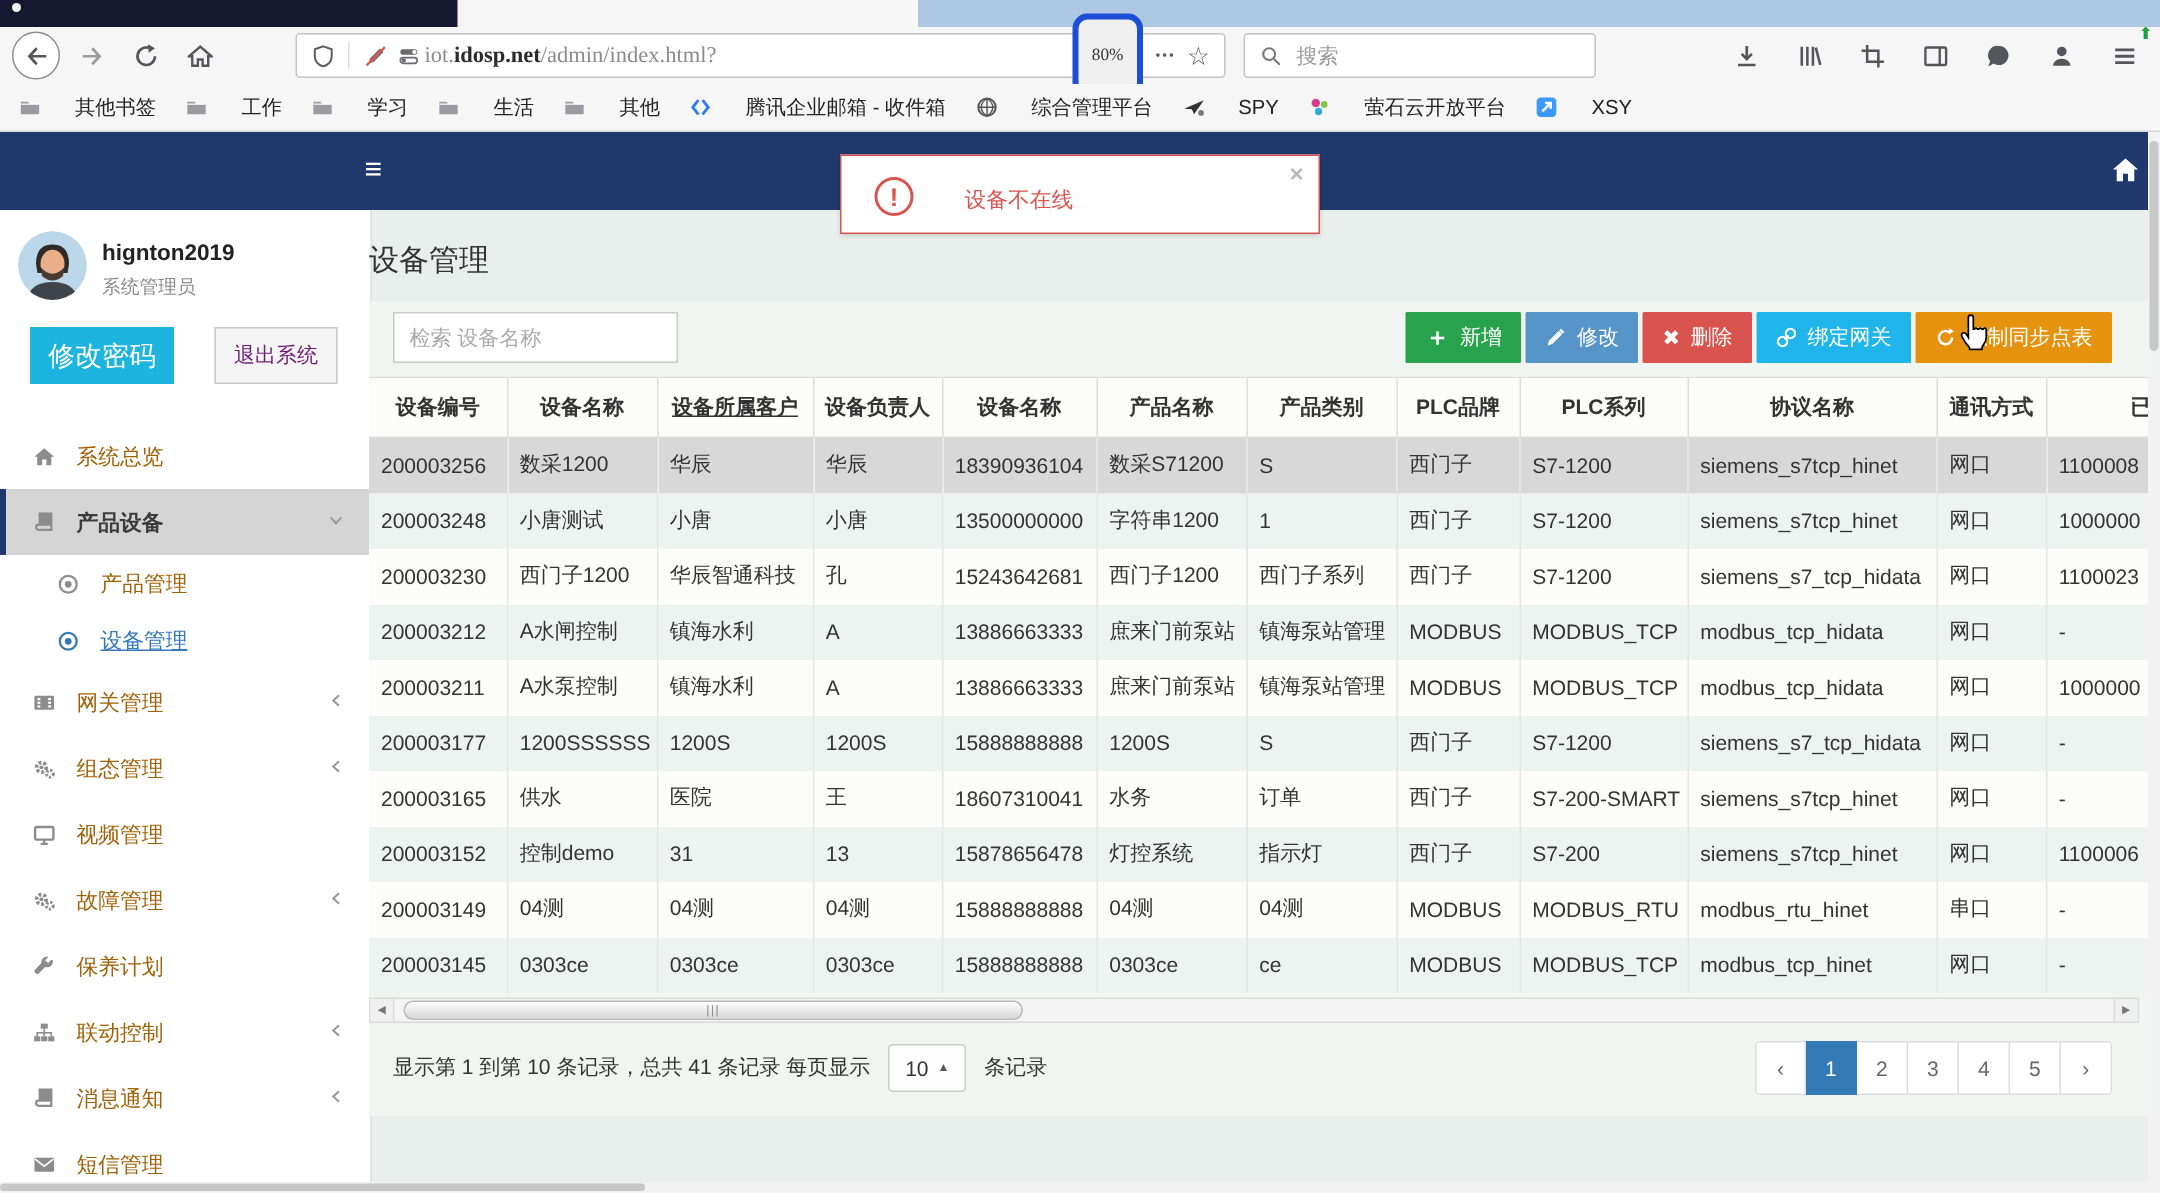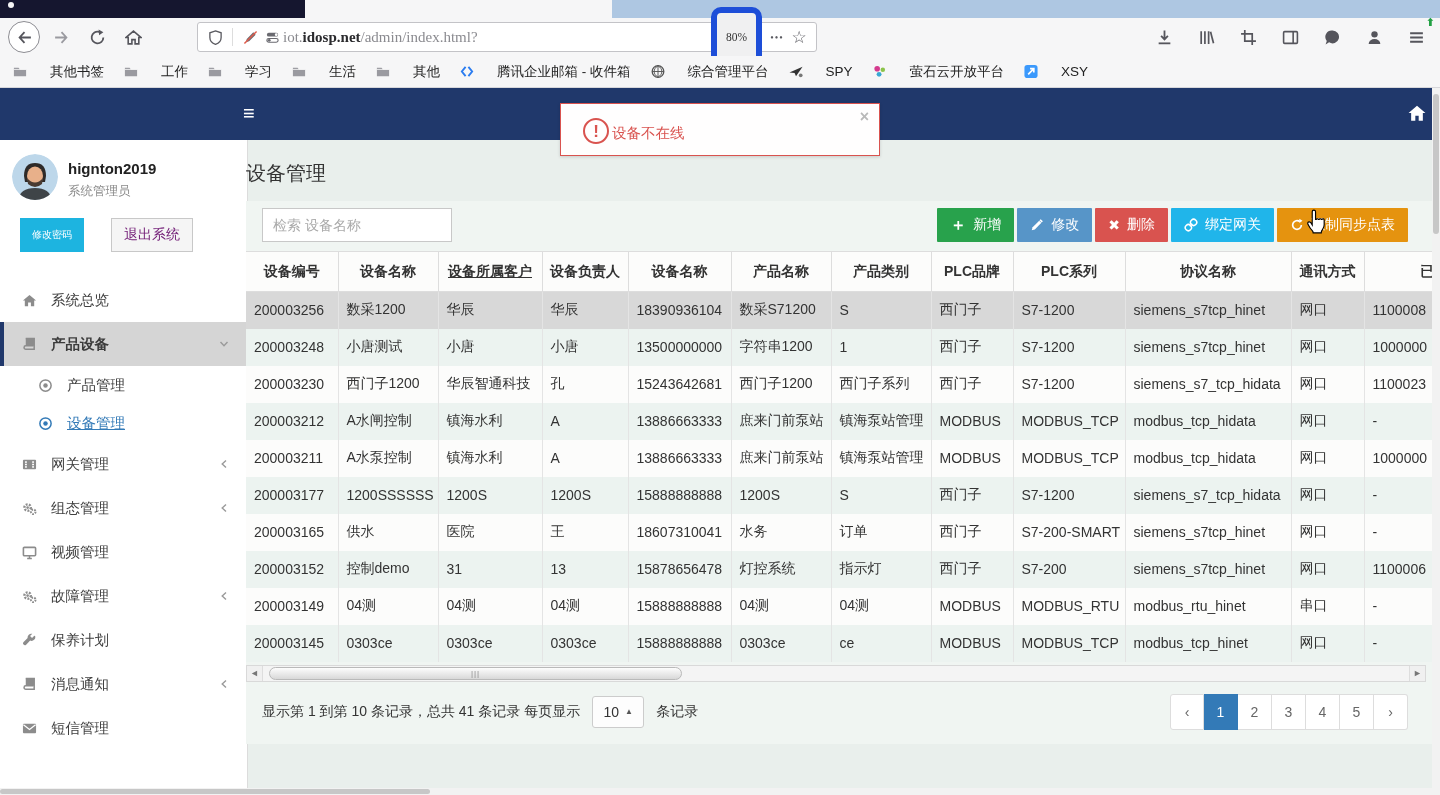--- a/index.html
+++ b/index.html
@@ -14,21 +14,21 @@
   .tab-blue { position:absolute; left:612px; top:0; width:828px; height:18px; background:#aec7e2; }
 
   .toolbar { position:absolute; left:0; top:18px; width:1440px; height:38px; background:#f6f6f7; display:flex; align-items:center; }
   .tb-btn { display:flex; align-items:center; justify-content:center; width:30px; height:30px; margin:0 3px; color:#55555c; }
   .tb-btn svg { width:17px; height:17px; }
   .back-circle { border:1.5px solid #8d8d93; border-radius:50%; width:32px; height:32px; margin-left:8px; background:#fff; }
   .urlbar { display:flex; align-items:center; width:620px; height:30px; margin-left:46px; background:#fff; border:1px solid #c3c3c7; border-radius:3px; padding:0 6px;font-family:Liberation Serif, serif; }
   .urlbar .sep { width:1px; height:18px; background:#ddd; margin:0 6px; }
   .url-text { flex:1; font-size:15px; color:#8a8a8f; white-space:nowrap; overflow:hidden; }
   .url-text b { color:#2b2b2e; font-weight:bold; }
-  .zoom-pill { border:6px solid #1d4ed8; background:#f0f0f1; border-radius:10px; font-size:11.5px; color:#333; padding:18px 9px; margin:0 4px; }
+  .zoom-pill { border:4px solid #1d4ed8; background:#f0f0f1; border-radius:10px; font-size:11.5px; color:#333; padding:18px 9px; margin:0 4px; }
   .url-icon { display:flex; align-items:center; justify-content:center; width:22px; color:#5a5a60; }
   .url-icon svg { width:15px; height:15px; }
   .dots { font-size:10px; letter-spacing:1px; color:#5a5a60; }
   .star { font-size:17px; color:#5a5a60; }
   .searchbox { display:flex; align-items:center; width:235px; height:30px; margin-left:12px; background:#fff; border:1px solid #c3c3c7; border-radius:3px; padding:0 8px; gap:7px; }
   .searchbox input { border:none; outline:none; width:100%; font-size:14px; color:#333; background:transparent; font-family:inherit; }
   .searchbox input::placeholder { color:#9a9aa0; }
   .right-icons { display:flex; align-items:center; margin-left:auto; margin-right:6px; gap:6px; }
   .menu-badge { position:absolute; right:-4px; top:-6px; color:#21a043; font-size:11px; font-weight:bold; }
 
@@ -42,24 +42,24 @@
   .hamburger { position:absolute; left:243px; top:16px; width:18px; height:18px; color:#fff; font-size:20px; line-height:18px; cursor:pointer; }
   .nav-home { position:absolute; right:14px; top:17px; }
 
   
   .sidebar { position:absolute; left:0; top:52px; width:248px; height:648px; background:#fff; border-right:1px solid #dcdcdc; }
   .userbox { padding:14px 12px 0 12px; display:flex; gap:10px; }
   .avatar { width:46px; height:46px; border-radius:50%; overflow:hidden; flex:none; }
   .uname { font-weight:bold; font-size:15px; color:#222; margin-top:6px; }
   .urole { font-size:12.5px; color:#8a8a8a; margin-top:6px; }
   .userbtns { display:flex; gap:27px; padding:18px 0 0 20px; }
-  .btn-pass { background:#1db4e0; color:#fff; border:none; font-size:10px; padding:7px 12px; cursor:pointer; font-family:inherit; }
+  .btn-pass { background:#1db4e0; color:#fff; border:none; font-size:18px; padding:7px 12px; cursor:pointer; font-family:inherit; }
   .btn-exit { background:#f5f5f5; color:#701a75; border:1px solid #c8c8c8; font-size:14px; padding:7px 12px; cursor:pointer; font-family:inherit;text-align:right; }
   .nav { margin-top:26px; }
-  .nav-item { position:relative; display:flex; align-items:center; height:44px; padding-left:22px; color:#404040; font-size:14.5px; cursor:pointer; }
+  .nav-item { position:relative; display:flex; align-items:center; height:44px; padding-left:22px; color:#a16207; font-size:14.5px; cursor:pointer; }
   .nav-item .nicon { width:17px; margin-right:12px; display:flex; color:#8c8c8c; }
   .nav-item .nicon svg { width:15px; height:15px; }
   .nav-item.active { background:#d5d5d5; border-left:4px solid #20386b; padding-left:18px; color:#3c3c3c; font-weight:bold; }
   .nav-item .chev { position:absolute; right:18px; color:#9a9a9a; }
   .nav-sub .nav-item { height:38px; padding-left:38px; font-weight:normal; }
   .nav-sub .nav-item.sub-active { color:#337ab7; }
   .nav-sub .nav-item.sub-active .label { text-decoration:underline; }
   .nav-sub .nav-item.sub-active .nicon { color:#337ab7; }
 
   
@@ -95,21 +95,21 @@
   .pgsize .caret { font-size:8px; color:#555; }
   .pager { margin-left:auto; display:flex; }
   .pg-btn { min-width:34px; height:36px; border:1px solid #ddd; border-left:none; background:#fff; color:#666; font-size:14px; display:flex; align-items:center; justify-content:center; padding:0 11px; cursor:pointer; }
   .pg-btn:first-child { border-left:1px solid #ddd; border-radius:3px 0 0 3px; }
   .pg-btn:last-child { border-radius:0 3px 3px 0; }
   .pg-btn.active { background:#337ab7; border-color:#337ab7; color:#fff; }
 
   
   .alert { position:absolute; left:560px; top:15px; width:320px; height:53px; background:#fffefe; border:1px solid #d9534f; box-shadow:0 1px 3px rgba(0,0,0,.15); }
   .alert-icon { position:absolute; left:22px; top:14px; width:26px; height:26px; border:2px solid #d9534f; border-radius:50%; color:#d9534f; font-weight:bold; font-size:17px; text-align:center; line-height:23px; }
-  .alert-text { position:absolute; left:51px; top:20px; color:#d9534f; font-size:14.5px; }
+  .alert-text { position:absolute; left:82px; top:20px; color:#d9534f; font-size:14.5px; }
   .alert-close { position:absolute; right:10px; top:4px; color:#b9b9b9; font-size:16px; font-weight:bold; cursor:pointer; }
 
   
   .vscrollbar { position:absolute; right:0; top:0; width:8px; height:700px; background:#f2f2f2; }
   .vthumb { position:absolute; right:1px; top:6px; width:6px; height:140px; background:#c7c7c7; border-radius:3px; }
   .bottom-scrollbar { position:absolute; left:0; bottom:0; width:1440px; height:7px; background:#f2f2f2; }
   .bthumb { position:absolute; left:0; top:1px; width:430px; height:5px; background:#c7c7c7; border-radius:3px; }
 
   .cursor { position:absolute; left:1305px; top:208px; width:24px; height:27px; z-index:50; pointer-events:none; }
 </style>
@@ -168,20 +168,29 @@
             <rect x="2" y="9" width="12" height="4" rx="2" fill="none" stroke="#6a6a70" stroke-width="1.2"></rect>
             <circle cx="4.5" cy="11" r="1.5" fill="#6a6a70"></circle>
           </svg>
       </span>
       <span class="url-text"><span>iot.</span><b>idosp.net</b><span>/admin/index.html?</span></span>
       <span class="zoom-pill">80%</span>
       <span class="url-icon dots">•••</span>
       <span class="url-icon star">☆</span>
     </div>
 
+    <div class="searchbox">
+      <span class="url-icon">
+        <svg viewBox="0 0 16 16">
+            <circle cx="6.5" cy="6.5" r="4.2" fill="none" stroke="#7a7a80" stroke-width="1.5"></circle>
+            <path d="M9.8 9.8 L14 14" stroke="#7a7a80" stroke-width="1.5"></path>
+          </svg>
+      </span>
+      <input type="text" placeholder="搜索" style="">
+    </div>
 
     <div class="right-icons">
       <div class="tb-btn">
         <svg viewBox="0 0 16 16">
             <path d="M8 1.5 V9.5 M4.8 6.5 L8 9.8 L11.2 6.5" fill="none" stroke="#55555c" stroke-width="1.7"></path>
             <path d="M2.5 13.5 H13.5" stroke="#55555c" stroke-width="1.7"></path>
           </svg>
       </div>
       <div class="tb-btn">
         <svg viewBox="0 0 16 16">
@@ -437,20 +446,35 @@
                 <path d="M7 1.5 L3.2 5 L7 8.5" fill="none" stroke="#9a9a9a" stroke-width="1.4"></path>
               </svg></span>
           </div>
           <div class="nav-item">
             <span class="nicon">
               <svg viewBox="0 0 16 16">
                 <path d="M14 3.2 a4 4 0 0 1 -5.3 4.9 L4.4 12.4 a1.9 1.9 0 0 1 -2.7-2.7 L6 5.4 A4 4 0 0 1 11 .9 L8.6 3.3 l2.1 2.1 L13.1 3 Z" fill="currentColor"></path>
               </svg>
             </span>
             <span class="label">保养计划</span>
+          </div>
+          <div class="nav-item">
+            <span class="nicon">
+              <svg viewBox="0 0 16 16">
+                <rect x="5.5" y="1.5" width="5" height="3.6" fill="currentColor"></rect>
+                <rect x="0.8" y="10.5" width="4.4" height="3.6" fill="currentColor"></rect>
+                <rect x="5.8" y="10.5" width="4.4" height="3.6" fill="currentColor"></rect>
+                <rect x="10.8" y="10.5" width="4.4" height="3.6" fill="currentColor"></rect>
+                <path d="M8 5 v3 M3 10.5 V8 h10 v2.5 M8 8 v2.5" fill="none" stroke="currentColor" stroke-width="1.2"></path>
+              </svg>
+            </span>
+            <span class="label">联动控制</span>
+            <span class="chev"><svg width="10" height="10" viewBox="0 0 10 10">
+                <path d="M7 1.5 L3.2 5 L7 8.5" fill="none" stroke="#9a9a9a" stroke-width="1.4"></path>
+              </svg></span>
           </div>
           <div class="nav-item">
             <span class="nicon">
               <svg viewBox="0 0 16 16">
                 <path d="M4 1.5 h9 V13 H4 a1.8 1.8 0 0 1 0-3.6 h8" fill="none" stroke="currentColor" stroke-width="1.6"></path>
                 <path d="M4 1.5 h9 V9.4 H4 Z" fill="currentColor"></path>
               </svg>
             </span>
             <span class="label">消息通知</span>
             <span class="chev"><svg width="10" height="10" viewBox="0 0 10 10">

